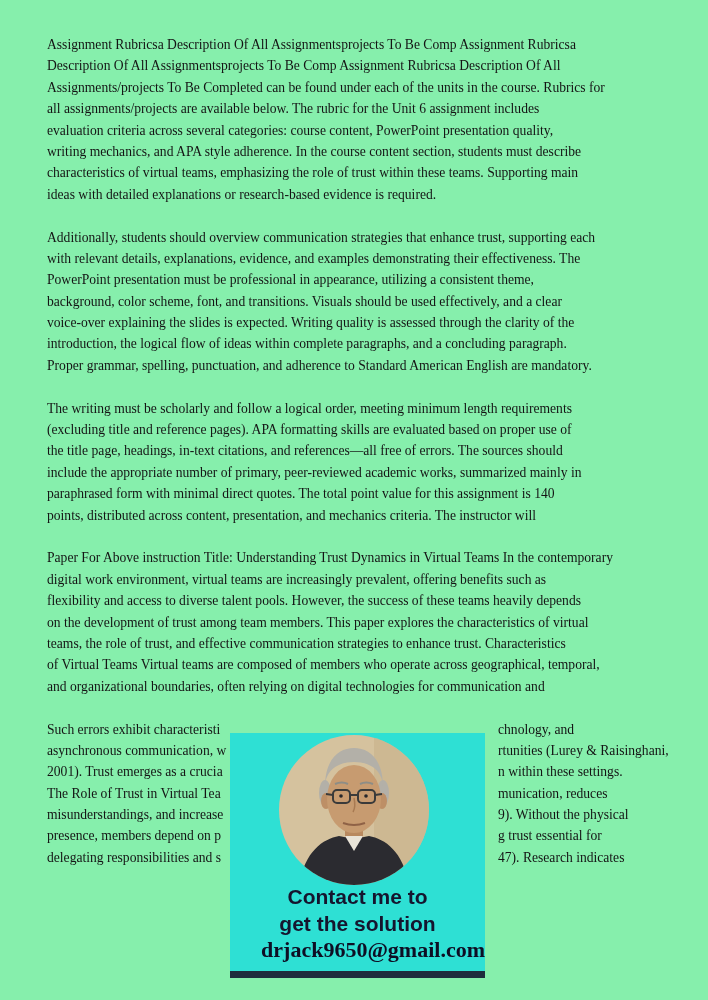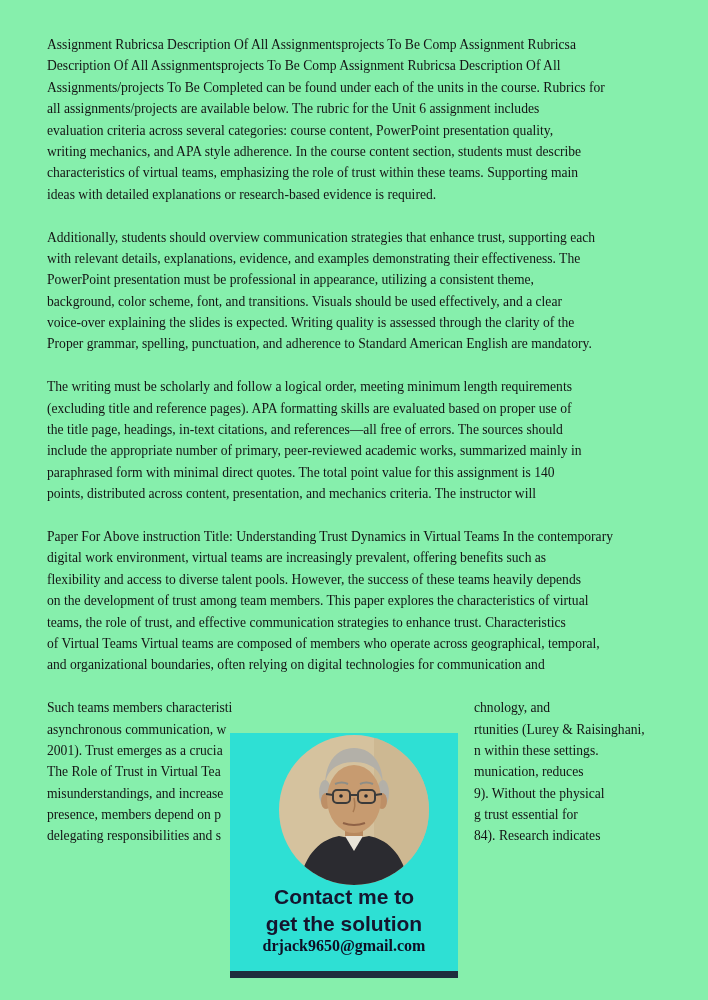--- a/index.html
+++ b/index.html
@@ -26,27 +26,27 @@
   .paragraph:last-child { margin-bottom: 0; }
   .line {
     line-height: 21.4px;
     height: 21.4px;
     white-space: nowrap;
   }
   .line.rel { position: relative; }
   .frag-left { white-space: nowrap; }
   .frag-right {
     position: absolute;
-    left: 427px; top: 0;
+    left: 451px; top: 0;
     white-space: nowrap;
   }
   .contact-overlay {
     position: absolute;
     left: 230px; top: 733px;
-    width: 228px; height: 245px;
+    width: 255px; height: 245px;
     background: #2ee0d4;
     z-index: 5;
   }
   .photo-circle {
     position: absolute;
     left: 49px; top: 2px;
     width: 150px; height: 150px;
     border-radius: 50%;
     overflow: hidden;
   }
@@ -59,24 +59,24 @@
     font-family: "Liberation Sans", sans-serif;
     font-weight: 700;
     font-size: 21px;
     line-height: 27px;
     color: #15152e;
   }
   .email {
     position: absolute;
     top: 204px; left: 0;
     width: 100%;
-    text-align: center;
+    text-align: right;
     font-family: "Liberation Serif", serif;
     font-weight: 700;
-    font-size: 16px;
+    font-size: 22px;
     color: #0e0e24;
   }
   .footer-bar {
     position: absolute;
     left: 0; bottom: 0;
     width: 100%; height: 7px;
     background: #1e2d3d;
   }
 </style>
 </head>
@@ -94,47 +94,48 @@
         <div class="line">writing mechanics, and APA style adherence. In the course content section, students must describe</div>
         <div class="line">characteristics of virtual teams, emphasizing the role of trust within these teams. Supporting main</div>
         <div class="line">ideas with detailed explanations or research-based evidence is required.</div>
       </div>
       <div class="paragraph">
         <div class="line">Additionally, students should overview communication strategies that enhance trust, supporting each</div>
         <div class="line">with relevant details, explanations, evidence, and examples demonstrating their effectiveness. The</div>
         <div class="line">PowerPoint presentation must be professional in appearance, utilizing a consistent theme,</div>
         <div class="line">background, color scheme, font, and transitions. Visuals should be used effectively, and a clear</div>
         <div class="line">voice-over explaining the slides is expected. Writing quality is assessed through the clarity of the</div>
+        <div class="line">introduction, the logical flow of ideas within complete paragraphs, and a concluding paragraph.</div>
         <div class="line">Proper grammar, spelling, punctuation, and adherence to Standard American English are mandatory.</div>
       </div>
       <div class="paragraph">
         <div class="line">The writing must be scholarly and follow a logical order, meeting minimum length requirements</div>
         <div class="line">(excluding title and reference pages). APA formatting skills are evaluated based on proper use of</div>
         <div class="line">the title page, headings, in-text citations, and references—all free of errors. The sources should</div>
         <div class="line">include the appropriate number of primary, peer-reviewed academic works, summarized mainly in</div>
         <div class="line">paraphrased form with minimal direct quotes. The total point value for this assignment is 140</div>
         <div class="line">points, distributed across content, presentation, and mechanics criteria. The instructor will</div>
       </div>
       <div class="paragraph">
         <div class="line">Paper For Above instruction Title: Understanding Trust Dynamics in Virtual Teams In the contemporary</div>
         <div class="line">digital work environment, virtual teams are increasingly prevalent, offering benefits such as</div>
         <div class="line">flexibility and access to diverse talent pools. However, the success of these teams heavily depends</div>
         <div class="line">on the development of trust among team members. This paper explores the characteristics of virtual</div>
         <div class="line">teams, the role of trust, and effective communication strategies to enhance trust. Characteristics</div>
         <div class="line">of Virtual Teams Virtual teams are composed of members who operate across geographical, temporal,</div>
         <div class="line">and organizational boundaries, often relying on digital technologies for communication and</div>
       </div>
       <div class="paragraph">
-        <div class="line rel"><span class="frag-left">Such teams members characteristi</span><span class="frag-right">chnology, and</span></div>
+        <div class="line rel"><span class="frag-left">Such errors exhibit characteristi</span><span class="frag-right">chnology, and</span></div>
         <div class="line rel"><span class="frag-left">asynchronous communication, w</span><span class="frag-right">rtunities (Lurey &amp; Raisinghani,</span></div>
         <div class="line rel"><span class="frag-left">2001). Trust emerges as a crucia</span><span class="frag-right">n within these settings.</span></div>
         <div class="line rel"><span class="frag-left">The Role of Trust in Virtual Tea</span><span class="frag-right">munication, reduces</span></div>
         <div class="line rel"><span class="frag-left">misunderstandings, and increase</span><span class="frag-right">9). Without the physical</span></div>
         <div class="line rel"><span class="frag-left">presence, members depend on p</span><span class="frag-right">g trust essential for</span></div>
-        <div class="line rel"><span class="frag-left">delegating responsibilities and s</span><span class="frag-right">84). Research indicates</span></div>
+        <div class="line rel"><span class="frag-left">delegating responsibilities and s</span><span class="frag-right">47). Research indicates</span></div>
       </div>
     </div>
 
   <div class="contact-overlay" style="background: rgb(46, 224, 212);">
     <div class="photo-circle">
       <svg viewBox="0 0 150 150">
         <rect x="0" y="0" width="150" height="150" fill="#d5c29e"></rect>
         <rect x="95" y="0" width="55" height="150" fill="#c6b089" opacity="0.55"></rect>
         <ellipse cx="46" cy="58" rx="6" ry="13" fill="#b3b0a8"></ellipse>
         <ellipse cx="104" cy="58" rx="6" ry="13" fill="#b3b0a8"></ellipse>

